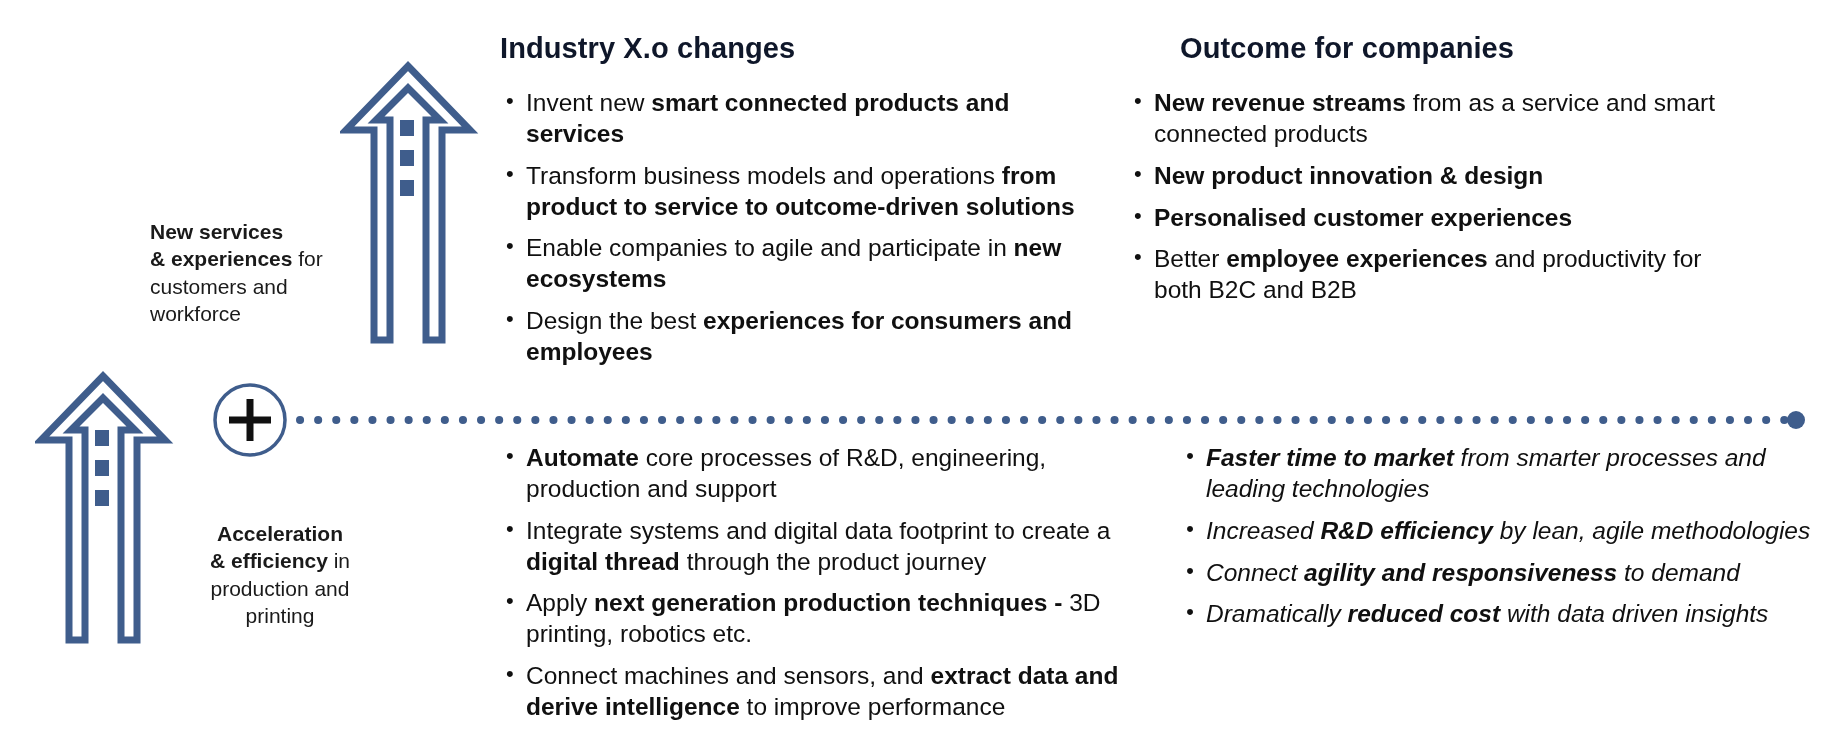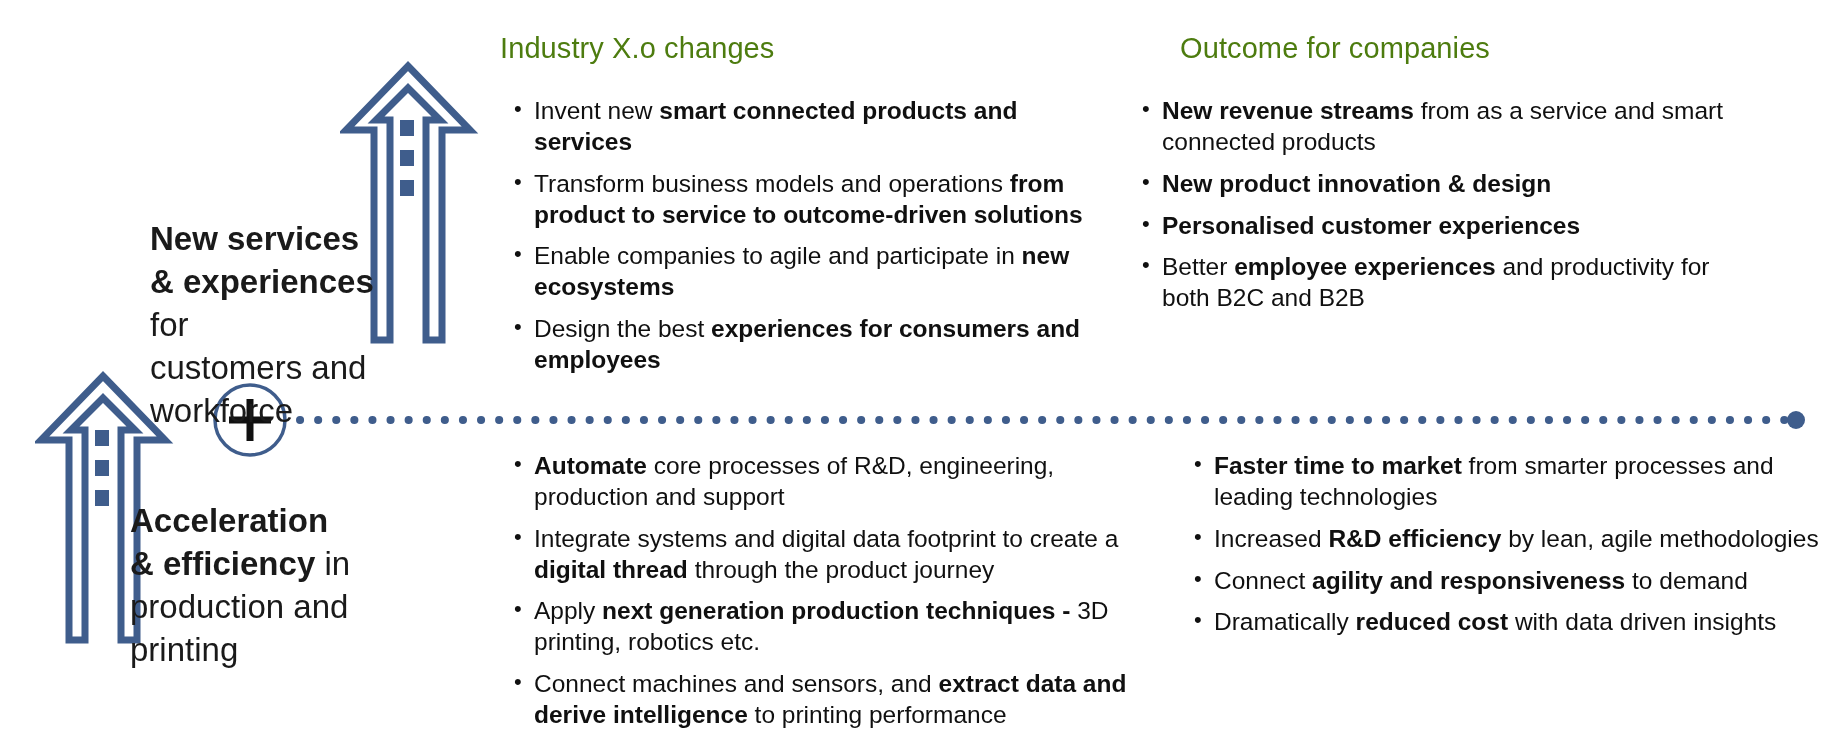--- a/index.html
+++ b/index.html
@@ -14,53 +14,53 @@
     color: #101010;
   }
   .stage { position:absolute; left:0; top:0; width:1841px; height:745px; }
 
   
   .arrow { position:absolute; }
 
   
   .label-block {
     position:absolute;
-    font-size: 33px;
+    font-size: 21px;
     line-height: 1.30;
     color: #1a1a1a;
   }
   .label-top { left: 150px; top: 218px; width: 265px; text-align: left; }
-  .label-bottom { left: 130px; top: 500px; width: 300px; }
+  .label-bottom { left: 130px; top: 520px; width: 300px; text-align: center; }
   .label-block b { font-weight: 700; }
 
   
   .plus-circle {
     position:absolute;
     left: 210px; top: 380px;
     width: 80px; height: 80px;
   }
 
   
   .divider {
     position:absolute;
     left: 296px; top: 410px;
     width: 1512px; height: 20px;
   }
 
   
   .col-head {
     position:absolute;
     font-size: 29px;
-    font-weight: 400;
-    color: #4d7c0f;
+    font-weight: 700;
+    color: #0f172a;
     letter-spacing: .1px;
   }
   ul.bullets {
     position:absolute;
-    margin:16px; padding:0;
+    margin:8px; padding:0;
     list-style: none;
   }
   ul.bullets li {
     position: relative;
     padding-left: 22px;
     margin-bottom: 11px;
     font-size: 24.5px;
     line-height: 1.26;
     color: #101010;
   }
@@ -72,21 +72,21 @@
     color: #101010;
   }
   ul.bullets li b { font-weight: 700; }
 
   
   .c1-head { left: 500px; top: 32px; }
   .c2-head { left: 1180px; top: 32px; }
   .c1-top  { left: 496px; top: 80px; width: 600px; }
   .c2-top  { left: 1124px; top: 80px; width: 620px; }
   .c1-bot  { left: 496px; top: 435px; width: 620px; }
-  .c2-bot  { left: 1176px; top: 435px; width: 650px; }
+  .c2-bot  { left: 1176px; top: 435px; width: 650px; font-style: italic; }
 </style>
 </head>
 <body>
 
 <div class="stage">
 
   <div class="arrow" style="left:340px; top:58px; width:140px; height:290px;">
     <svg width="140" height="290" viewBox="0 0 140 290" xmlns="http://www.w3.org/2000/svg">
       <path d="M68 8 L130 72 L102 72 L102 282 L86 282 L86 62 L100 62 L68 30 L36 62 L50 62 L50 282 L34 282 L34 72 L6 72 Z" fill="none" stroke="#3F5D8C" stroke-width="7" stroke-linejoin="miter"></path>
       <rect x="60" y="62" width="14" height="16" fill="#3F5D8C"></rect>
@@ -148,21 +148,21 @@
   <ul class="bullets c2-top">
       <li><b>New revenue streams</b><span> from as a service and smart connected products</span></li>
       <li><b>New product innovation &amp; design</b></li>
       <li><b>Personalised customer experiences</b></li>
       <li><span>Better </span><b>employee experiences</b><span> and productivity for both B2C and B2B</span></li>
     </ul>
   <ul class="bullets c1-bot">
       <li><b>Automate</b><span> core processes of R&amp;D, engineering, production and support</span></li>
       <li><span>Integrate systems and digital data footprint to create a </span><b>digital thread</b><span> through the product journey</span></li>
       <li><span>Apply </span><b>next generation production techniques -</b><span> 3D printing, robotics etc.</span></li>
-      <li><span>Connect machines and sensors, and </span><b>extract data and derive intelligence</b><span> to printing performance</span></li>
+      <li><span>Connect machines and sensors, and </span><b>extract data and derive intelligence</b><span> to improve performance</span></li>
     </ul>
   <ul class="bullets c2-bot">
       <li><b>Faster time to market</b><span> from smarter processes and leading technologies</span></li>
       <li><span>Increased </span><b>R&amp;D efficiency</b><span> by lean, agile methodologies</span></li>
       <li><span>Connect </span><b>agility and responsiveness</b><span> to demand</span></li>
       <li><span>Dramatically </span><b>reduced cost</b><span> with data driven insights</span></li>
     </ul>
 
 </div>
 

